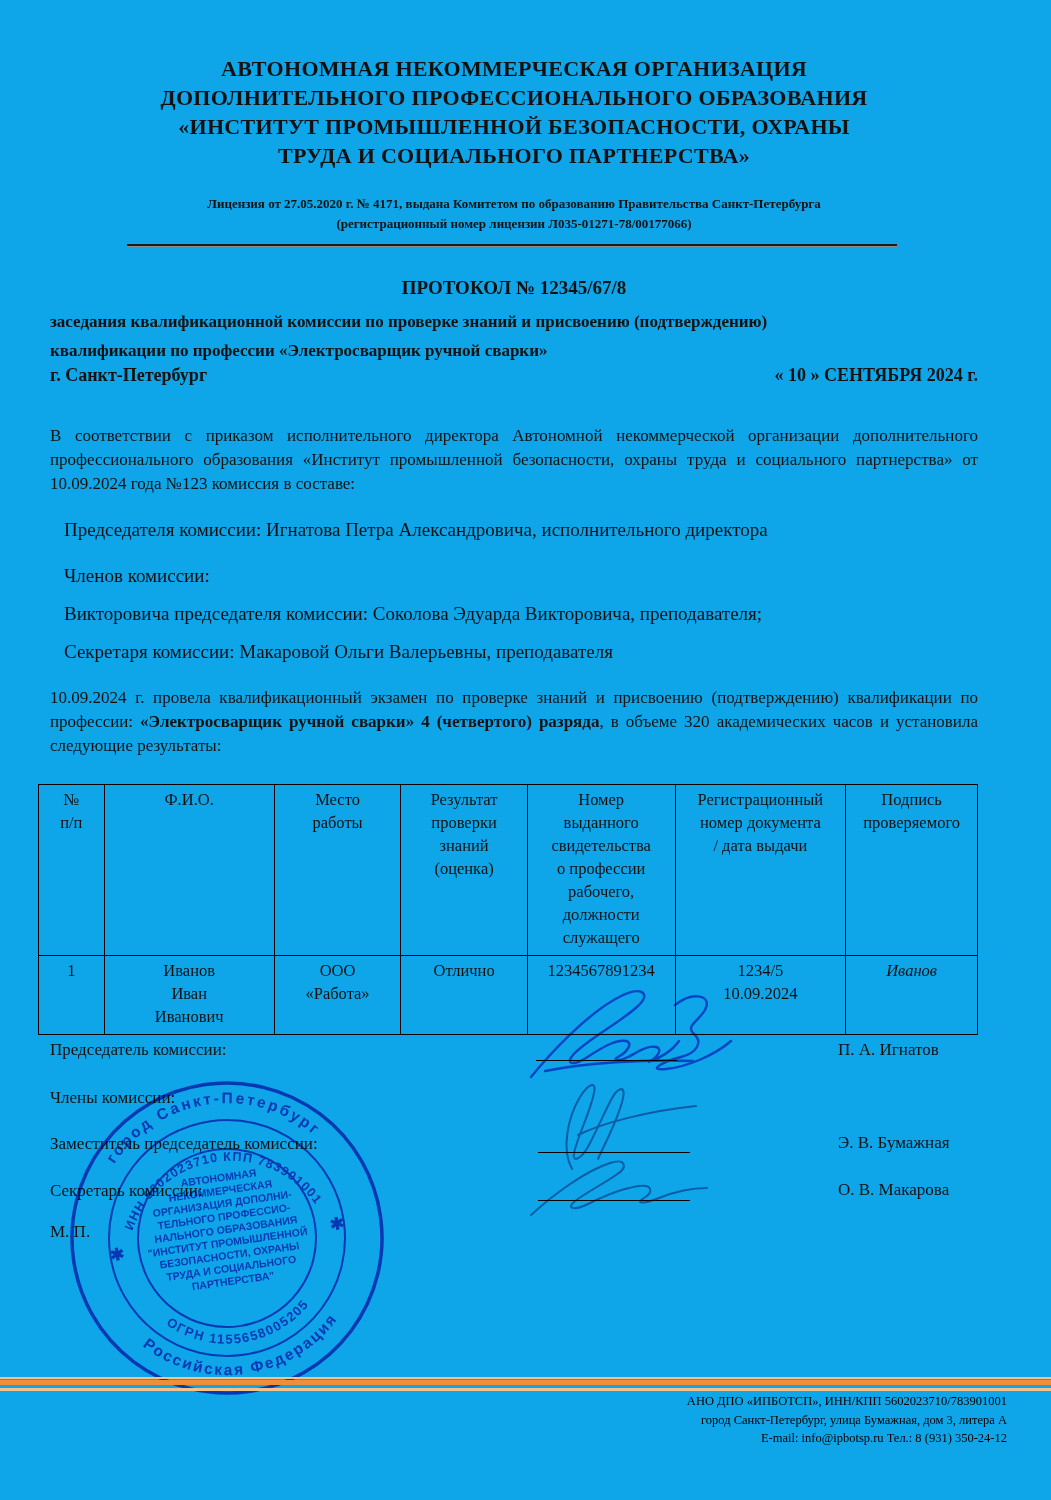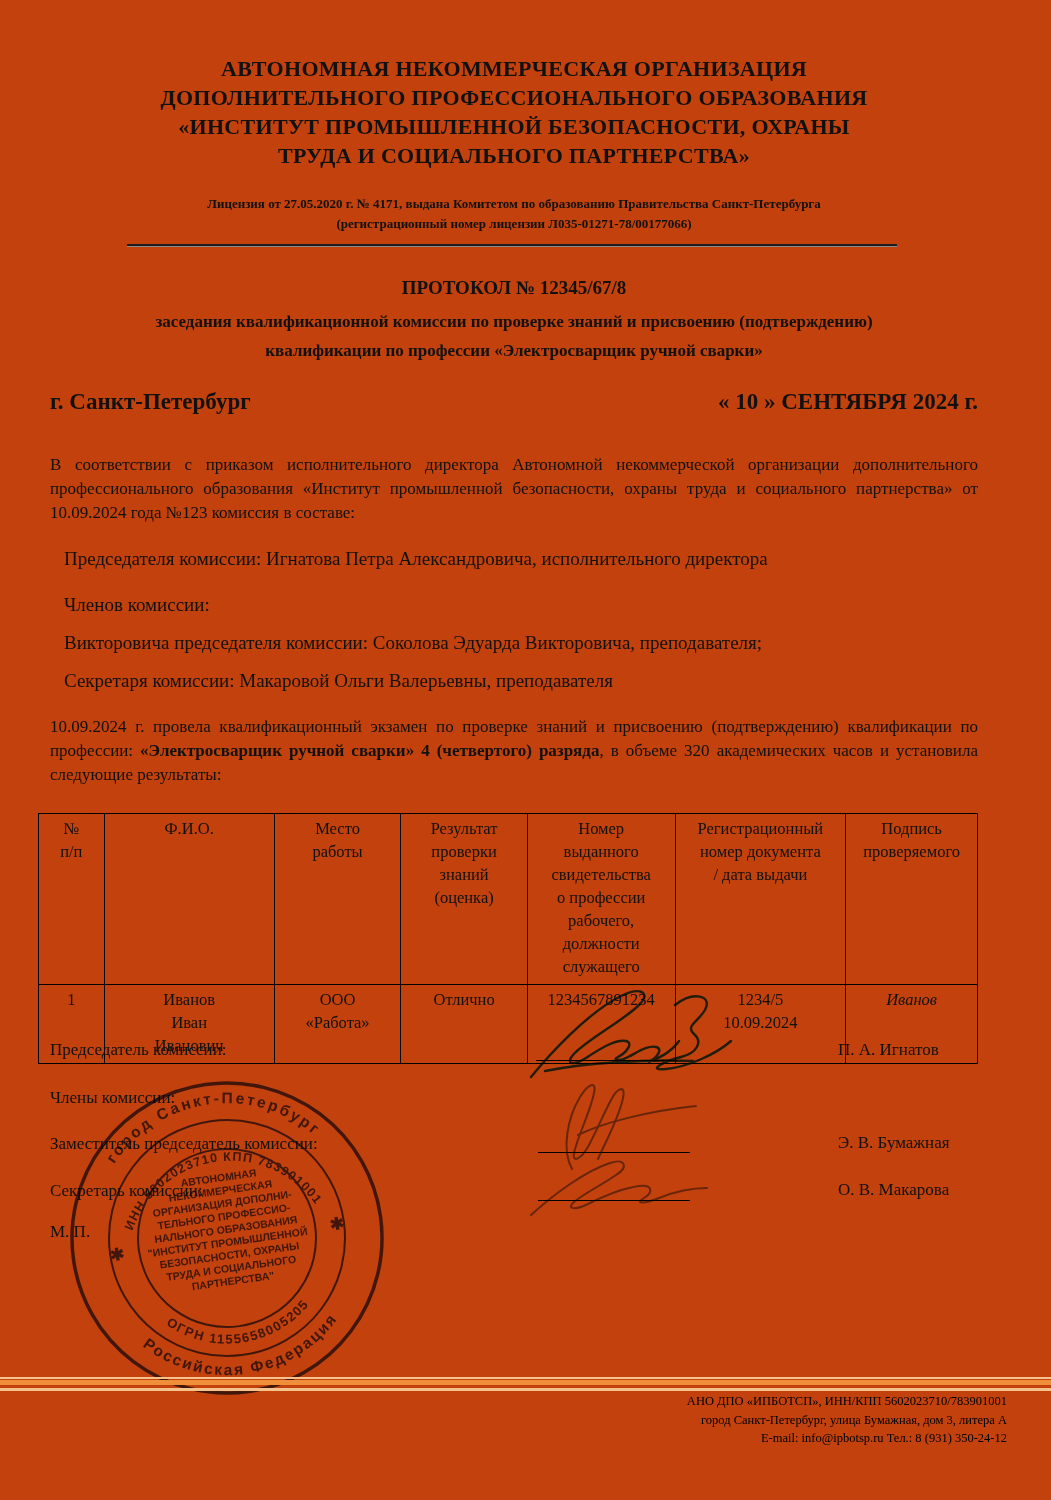--- a/index.html
+++ b/index.html
@@ -1,32 +1,32 @@
 <!DOCTYPE html>
 <html lang="ru"><head>
 <meta charset="utf-8">
 <style>
   html,body{margin:0;padding:0;background:#fff;}
   .page{
     position:relative;
     width:1051px;height:1500px;
-    background:#c2410c;
+    background:#0ea5e9;
     font-family:"Liberation Serif",serif;
     color:#111;
     overflow:hidden;
   }
   .content{position:absolute;left:50px;top:0;width:928px;}
   
   .org-title{margin-top:54px;text-align:center;font-weight:bold;font-size:22px;line-height:29px;letter-spacing:.3px;}
   .license{margin-top:24px;text-align:center;font-weight:bold;font-size:13px;line-height:20px;}
   .header-rule{margin:10px auto 0 77px;width:770px;height:1px;background:#8a8a8a;border-top:2px solid #1c1c1c;}
   
   .protocol-title{margin-top:30px;text-align:center;font-weight:bold;font-size:19px;}
-  .protocol-subtitle{margin-top:8px;text-align:center;font-weight:bold;font-size:17px;line-height:29px;}
-  .city-date{margin-top:24px;display:flex;justify-content:space-between;font-weight:bold;font-size:23px;}
+  .protocol-subtitle{margin-top:8px;text-align:left;font-weight:bold;font-size:17px;line-height:29px;}
+  .city-date{display:flex;justify-content:space-between;font-weight:bold;font-size:18px;}
   
   .para{margin:0;text-align:justify;font-size:17px;line-height:24px;}
   .p1{margin-top:38px;}
   .line{margin:14px;font-size:19px;line-height:24px;}
   .chairman{margin-top:22px;}
   .members{margin-top:22px;}
   .p2{margin-top:22px;}
   .bold{font-weight:bold;}
   
   table.results{border-collapse:collapse;margin-top:26px;margin-left:-12px;table-layout:fixed;}

